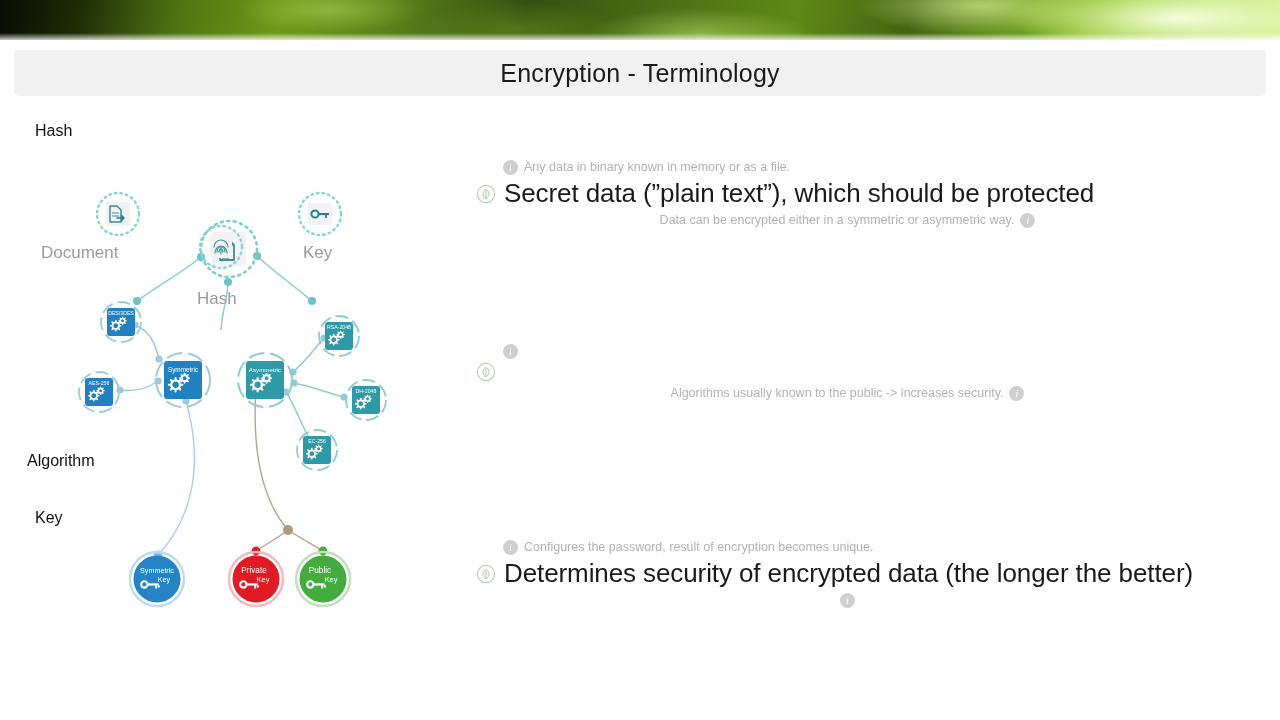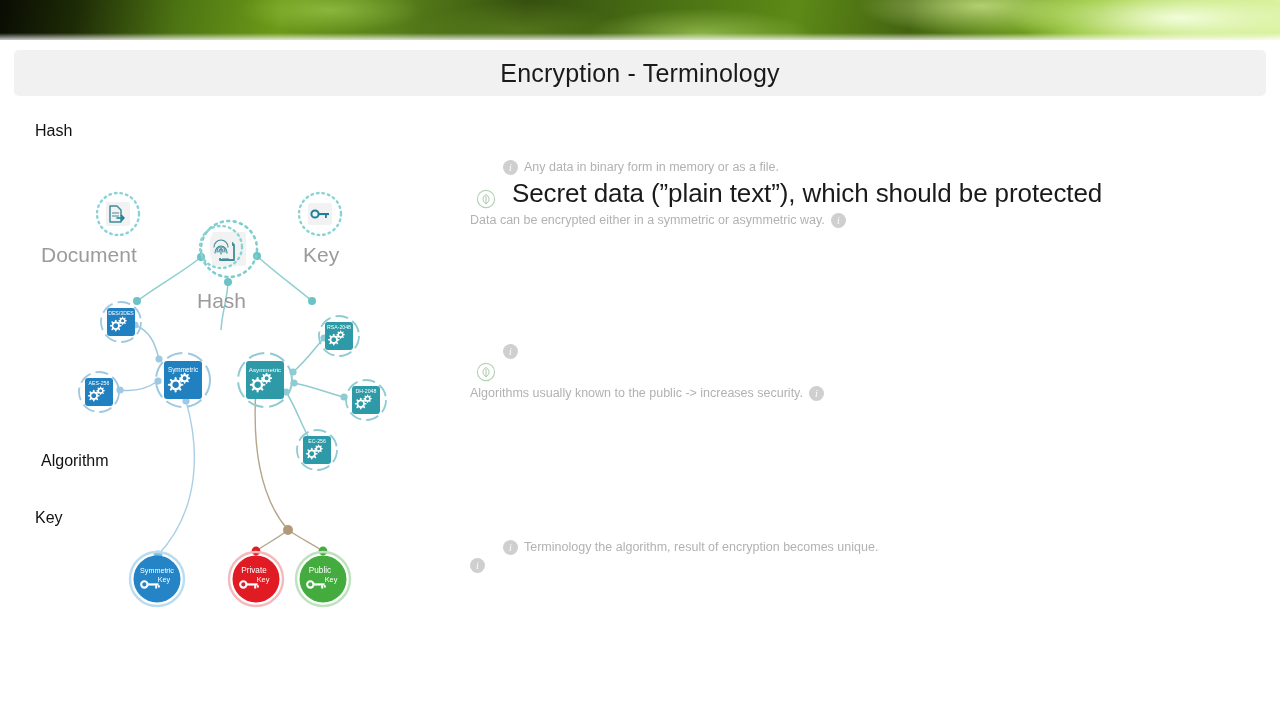--- a/index.html
+++ b/index.html
@@ -72,26 +72,26 @@
   }
   #diagram svg { display: block; }
 
   .sec-label {
     position: absolute;
     font-size: 16px;
     color: #111111;
     font-family: "Liberation Sans", sans-serif;
   }
   #label-data      { left: 35px;  top: 122px; }
-  #label-algorithm { left: 41px;  top: 452px; }
+  #label-algorithm { left: 27px;  top: 452px; }
   #label-key       { left: 35px;  top: 509px; }
 
   .node-caption {
     position: absolute;
-    font-size: 21px;
+    font-size: 17px;
     color: #9b9b9b;
     font-family: "Liberation Sans", sans-serif;
     white-space: nowrap;
   }
 
   
   #content {
     position: absolute; left: 470px; top: 100px;
     width: 810px; height: 560px;
   }
@@ -101,34 +101,34 @@
   #block-3 { top: 438px; }
 
   .note {
     display: flex; align-items: center; gap: 6px;
     font-size: 12.5px; color: #b2b2b2;
     font-family: "Liberation Sans", sans-serif;
     height: 18px;
     white-space: nowrap;
   }
   .note.top  { justify-content: flex-start; padding-left: 33px; }
-  .note.bot  { justify-content: flex-start;   padding-right: 55px; }
+  .note.bot  { justify-content: center;   padding-right: 55px; }
 
   .info-icon {
     width: 15px; height: 15px; border-radius: 50%;
     background: #cfcfcf;
     color: #ffffff;
     font-size: 10px; line-height: 15px; text-align: center;
     font-family: "Liberation Serif", serif;
     font-style: italic;
     flex: 0 0 auto;
   }
 
   .headline-row {
-    display: flex; align-items: flex-end; gap: 16px;
+    display: flex; align-items: center; gap: 8px;
     margin: 2px 0 2px 0;
   }
   .bullet-icon {
     width: 20px; height: 20px; flex: 0 0 auto;
     margin-left: 6px;
     opacity: 0.85;
   }
   .headline {
     font-size: 26px;
     color: #1a1a1a;
@@ -390,21 +390,21 @@
 
   <span class="sec-label" id="label-data">Hash</span>
   <span class="sec-label" id="label-algorithm">Algorithm</span>
   <span class="sec-label" id="label-key">Key</span>
 
   <div id="content">
 
     <div class="block" id="block-1">
       <div class="note top">
         <span class="info-icon">i</span>
-        <span>Any data in binary form in memory or as a file.</span>
+        <span>Any data in binary known in memory or as a file.</span>
       </div>
       <div class="headline-row">
         <svg class="bullet-icon" viewBox="0 0 20 20">
           <circle cx="10" cy="10" r="8.6" fill="none" stroke="#a8c7a8" stroke-width="1.1"></circle>
           <path d="M10,5.6 C7.2,7 6.3,10 7.6,12.4 C8.5,14 10,14.6 10,14.6 C10,14.6 11.5,14 12.4,12.4 C13.7,10 12.8,7 10,5.6 Z" fill="none" stroke="#8fb88f" stroke-width="1"></path>
           <line x1="10" y1="7" x2="10" y2="15.2" stroke="#8fb88f" stroke-width="0.9"></line>
         </svg>
         <span class="headline">Secret data (”plain text”), which should be protected</span>
       </div>
       <div class="note bot">
@@ -426,21 +426,29 @@
       </div>
       <div class="note bot">
         <span>Algorithms usually known to the public -&gt; increases security.</span>
         <span class="info-icon">i</span>
       </div>
     </div>
 
     <div class="block" id="block-3">
       <div class="note top">
         <span class="info-icon">i</span>
-        <span>Terminology the algorithm, result of encryption becomes unique.</span>
+        <span>Configures the password, result of encryption becomes unique.</span>
+      </div>
+      <div class="headline-row">
+        <svg class="bullet-icon" viewBox="0 0 20 20">
+          <circle cx="10" cy="10" r="8.6" fill="none" stroke="#a8c7a8" stroke-width="1.1"></circle>
+          <path d="M10,5.6 C7.2,7 6.3,10 7.6,12.4 C8.5,14 10,14.6 10,14.6 C10,14.6 11.5,14 12.4,12.4 C13.7,10 12.8,7 10,5.6 Z" fill="none" stroke="#8fb88f" stroke-width="1"></path>
+          <line x1="10" y1="7" x2="10" y2="15.2" stroke="#8fb88f" stroke-width="0.9"></line>
+        </svg>
+        <span class="headline">Determines security of encrypted data (the longer the better)</span>
       </div>
       <div class="note bot">
         <span class="info-icon">i</span>
       </div>
     </div>
 
   </div>
 </div>
 
 </body></html>

